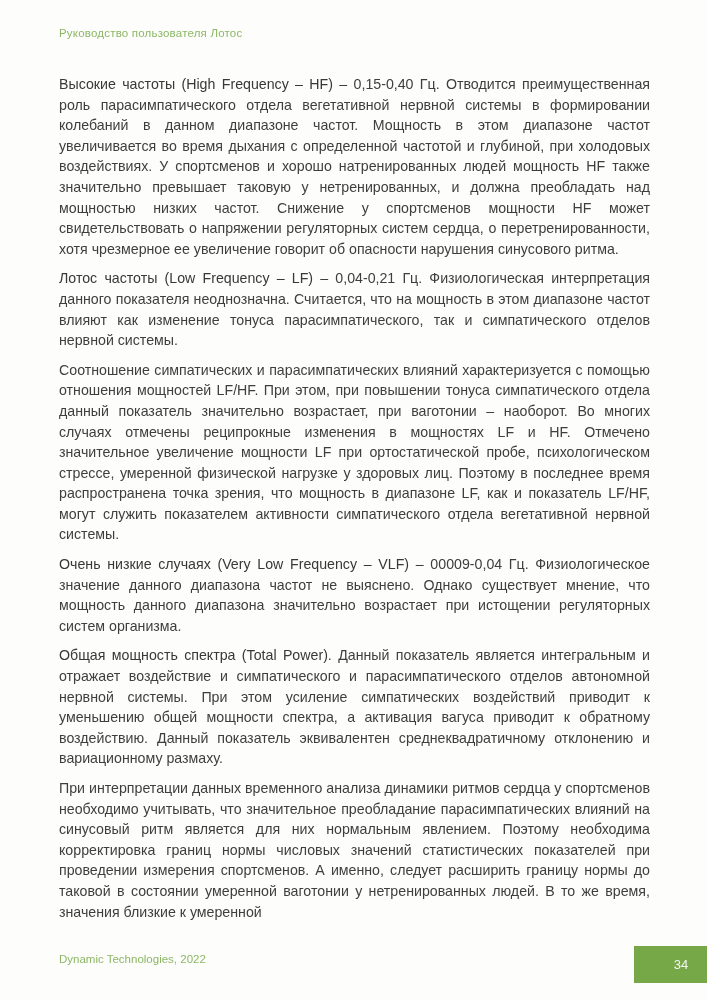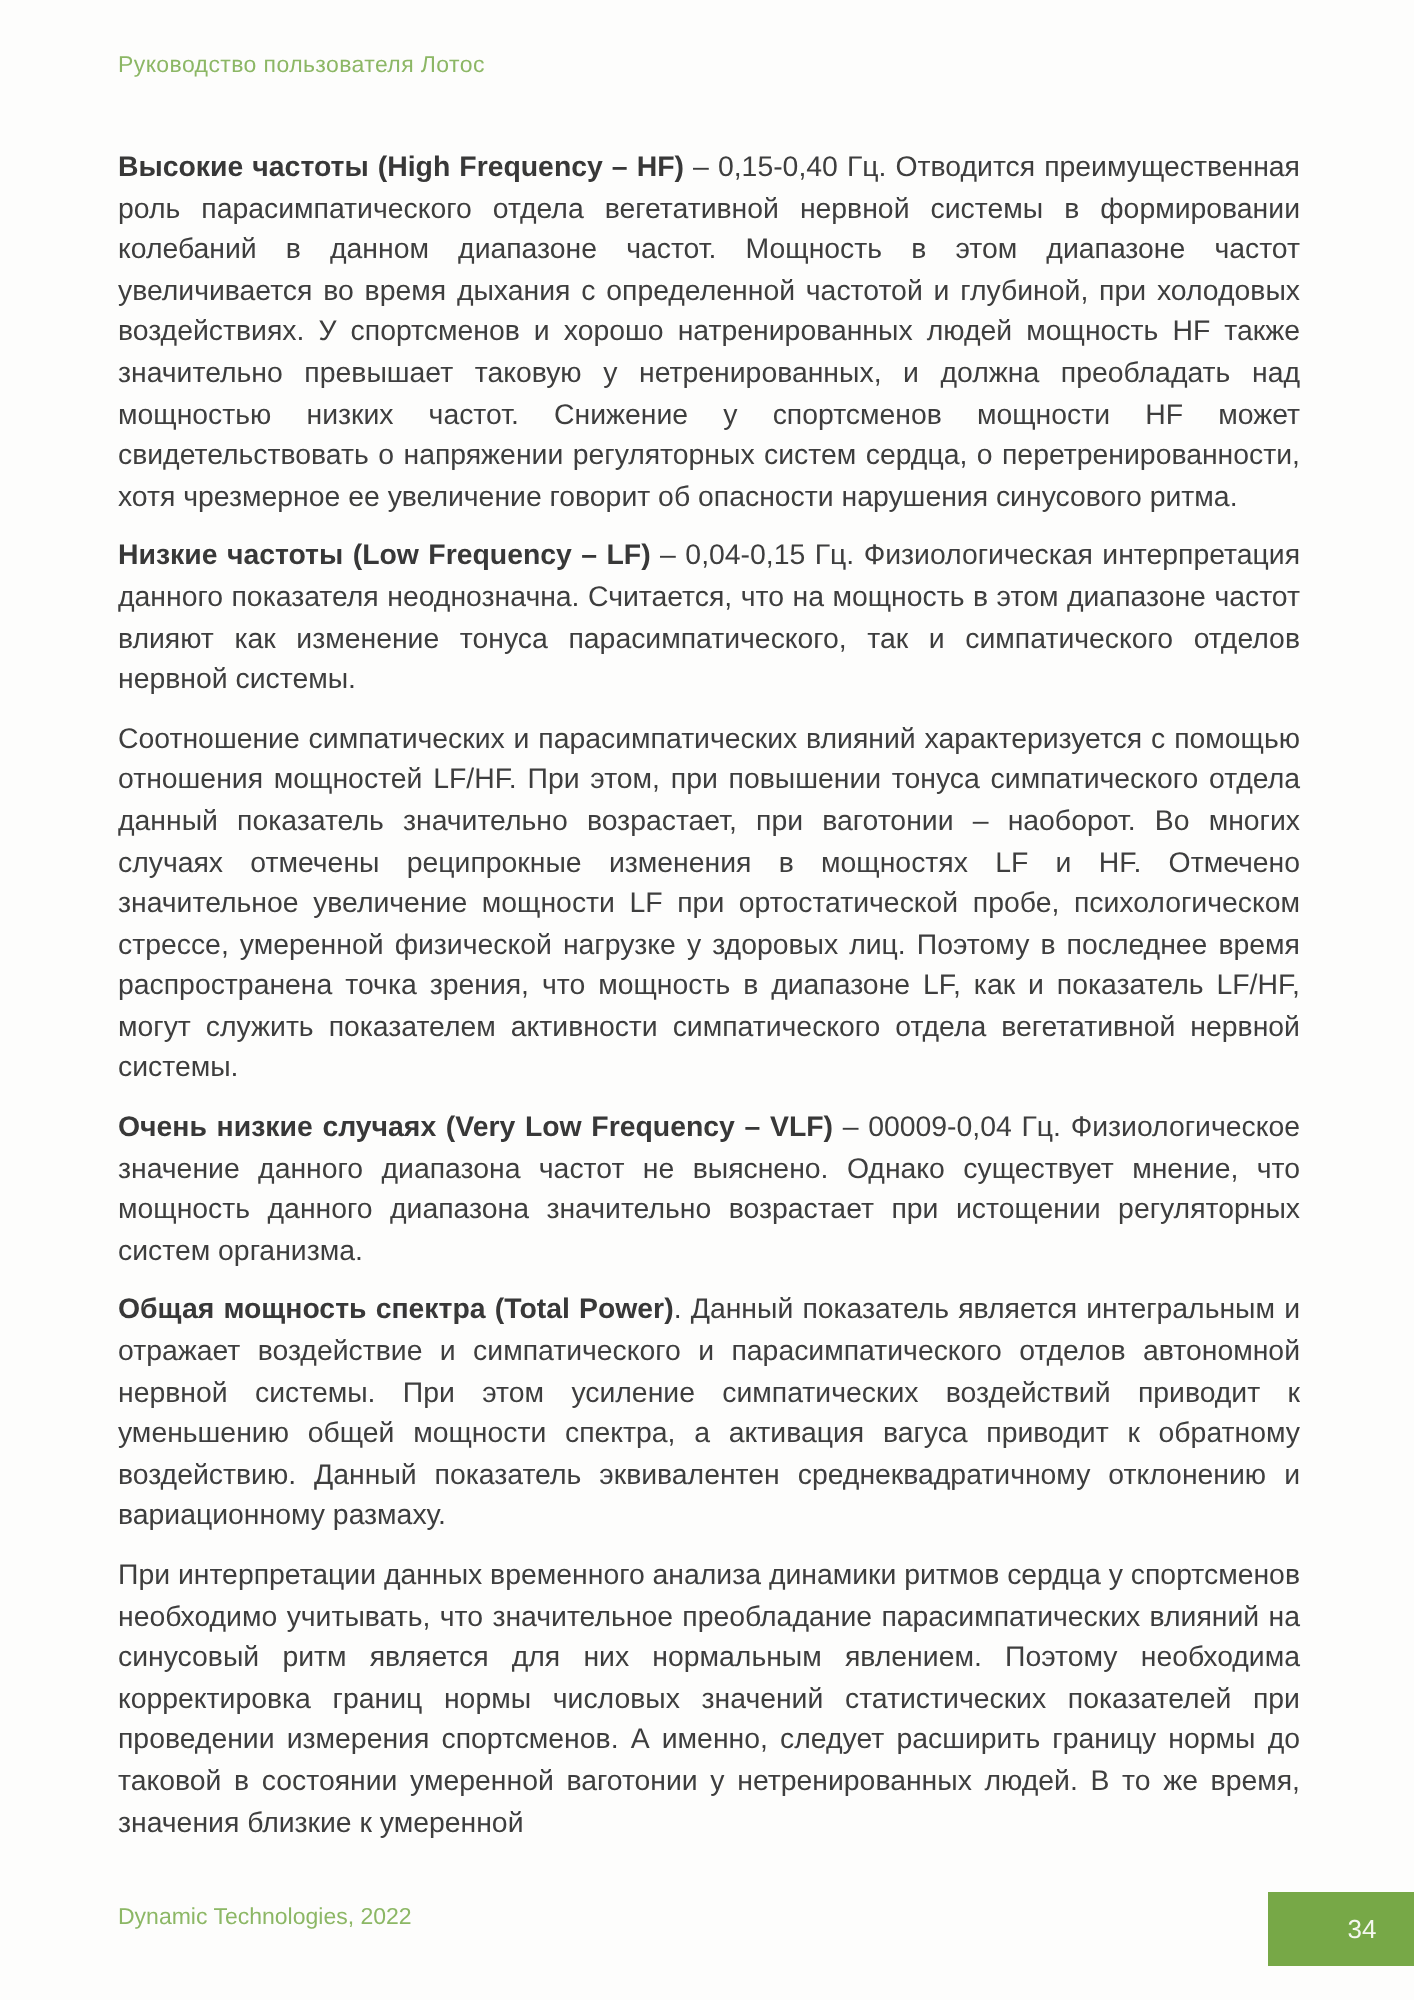--- a/index.html
+++ b/index.html
@@ -34,21 +34,21 @@
     width: 591px;
   }
   .para {
     margin: 0 0 9px 0;
     font-size: 14.2px;
     line-height: 20.6px;
     color: #3e3e3e;
     text-align: justify;
   }
   .para .lead {
-    font-weight: bold;
+    font-weight: normal;
     color: #383838;
   }
   .footer-company {
     position: absolute;
     top: 953px;
     left: 59px;
     font-size: 11.5px;
     color: #8cb765;
   }
   .page-badge {
@@ -69,21 +69,21 @@
 <body>
 
 <div class="page">
 
   <div class="running-header">Руководство пользователя Лотос</div>
 
   <div class="content">
 
     <p class="para"><span class="lead">Высокие частоты (High Frequency – HF)</span><span> – 0,15-0,40 Гц. Отводится преимущественная роль парасимпатического отдела вегетативной нервной системы в формировании колебаний в данном диапазоне частот. Мощность в этом диапазоне частот увеличивается во время дыхания с определенной частотой и глубиной, при холодовых воздействиях. У спортсменов и хорошо натренированных людей мощность HF также значительно превышает таковую у нетренированных, и должна преобладать над мощностью низких частот. Снижение у спортсменов мощности HF может свидетельствовать о напряжении регуляторных систем сердца, о перетренированности, хотя чрезмерное ее увеличение говорит об опасности нарушения синусового ритма.</span></p>
 
-    <p class="para"><span class="lead">Низкие частоты (Low Frequency – LF)</span><span> – 0,04-0,15 Гц. Физиологическая интерпретация данного показателя неоднозначна. Считается, что на мощность в этом диапазоне частот влияют как изменение тонуса парасимпатического, так и симпатического отделов нервной системы.</span></p>
+    <p class="para"><span class="lead">Лотос частоты (Low Frequency – LF)</span><span> – 0,04-0,21 Гц. Физиологическая интерпретация данного показателя неоднозначна. Считается, что на мощность в этом диапазоне частот влияют как изменение тонуса парасимпатического, так и симпатического отделов нервной системы.</span></p>
 
     <p class="para"><span class="lead"></span><span>Соотношение симпатических и парасимпатических влияний характеризуется с помощью отношения мощностей LF/HF. При этом, при повышении тонуса симпатического отдела данный показатель значительно возрастает, при ваготонии – наоборот. Во многих случаях отмечены реципрокные изменения в мощностях LF и HF. Отмечено значительное увеличение мощности LF при ортостатической пробе, психологическом стрессе, умеренной физической нагрузке у здоровых лиц. Поэтому в последнее время распространена точка зрения, что мощность в диапазоне LF, как и показатель LF/HF, могут служить показателем активности симпатического отдела вегетативной нервной системы.</span></p>
 
     <p class="para"><span class="lead">Очень низкие случаях (Very Low Frequency – VLF)</span><span> – 00009-0,04 Гц. Физиологическое значение данного диапазона частот не выяснено. Однако существует мнение, что мощность данного диапазона значительно возрастает при истощении регуляторных систем организма.</span></p>
 
     <p class="para"><span class="lead">Общая мощность спектра (Total Power)</span><span>. Данный показатель является интегральным и отражает воздействие и симпатического и парасимпатического отделов автономной нервной системы. При этом усиление симпатических воздействий приводит к уменьшению общей мощности спектра, а активация вагуса приводит к обратному воздействию. Данный показатель эквивалентен среднеквадратичному отклонению и вариационному размаху.</span></p>
 
     <p class="para"><span class="lead"></span><span>При интерпретации данных временного анализа динамики ритмов сердца у спортсменов необходимо учитывать, что значительное преобладание парасимпатических влияний на синусовый ритм является для них нормальным явлением. Поэтому необходима корректировка границ нормы числовых значений статистических показателей при проведении измерения спортсменов. А именно, следует расширить границу нормы до таковой в состоянии умеренной ваготонии у нетренированных людей. В то же время, значения близкие к умеренной</span></p>
 
   </div>

